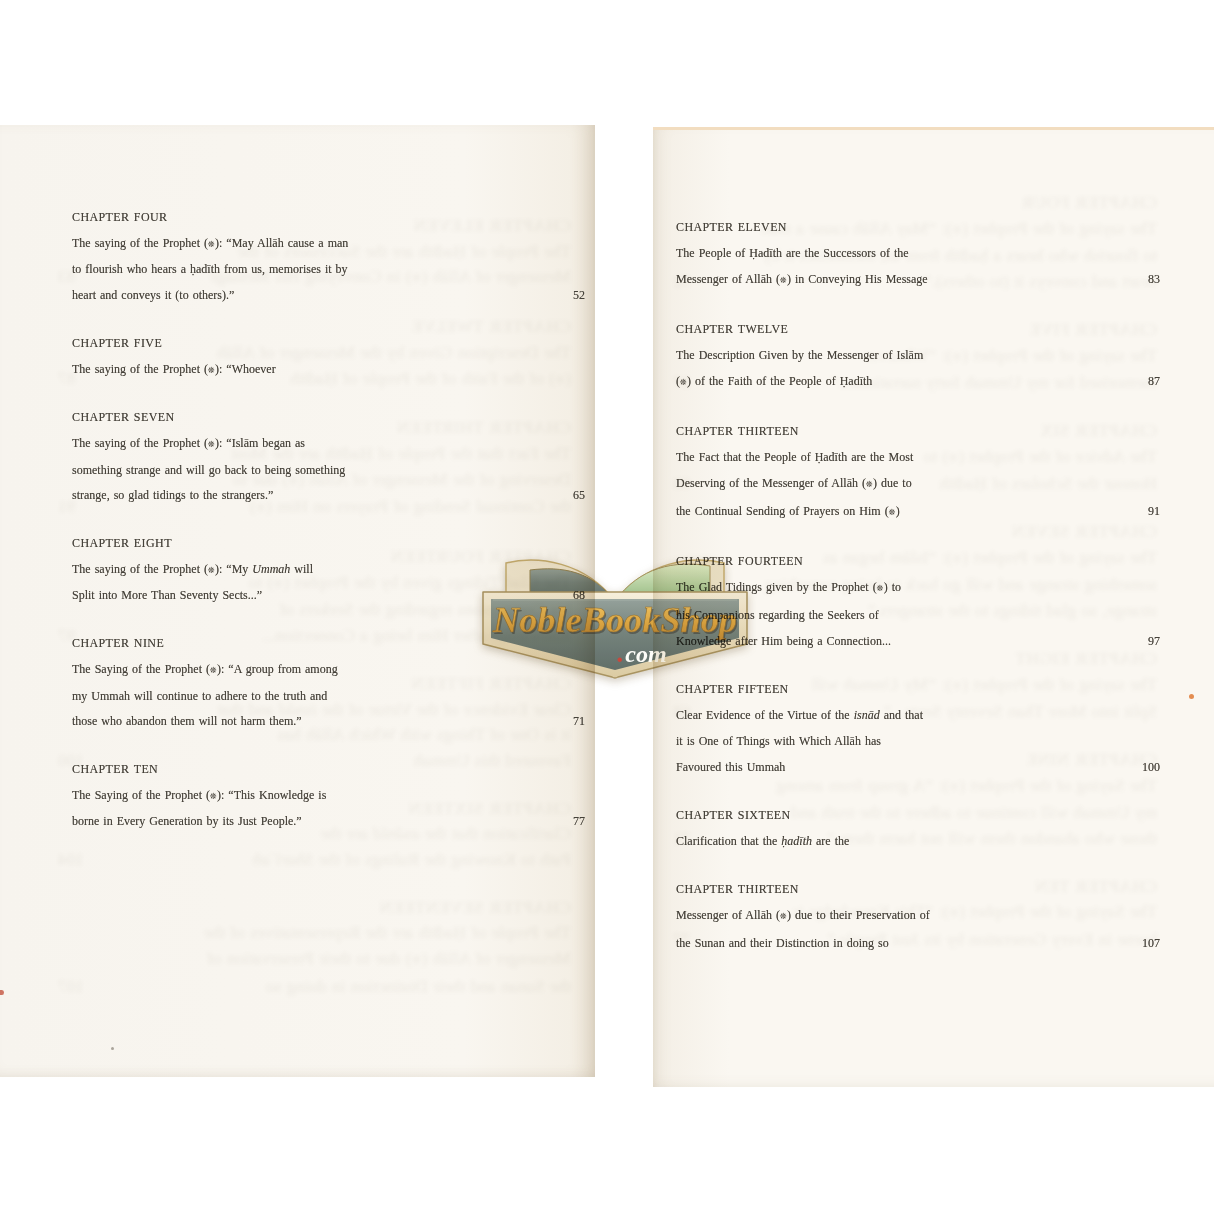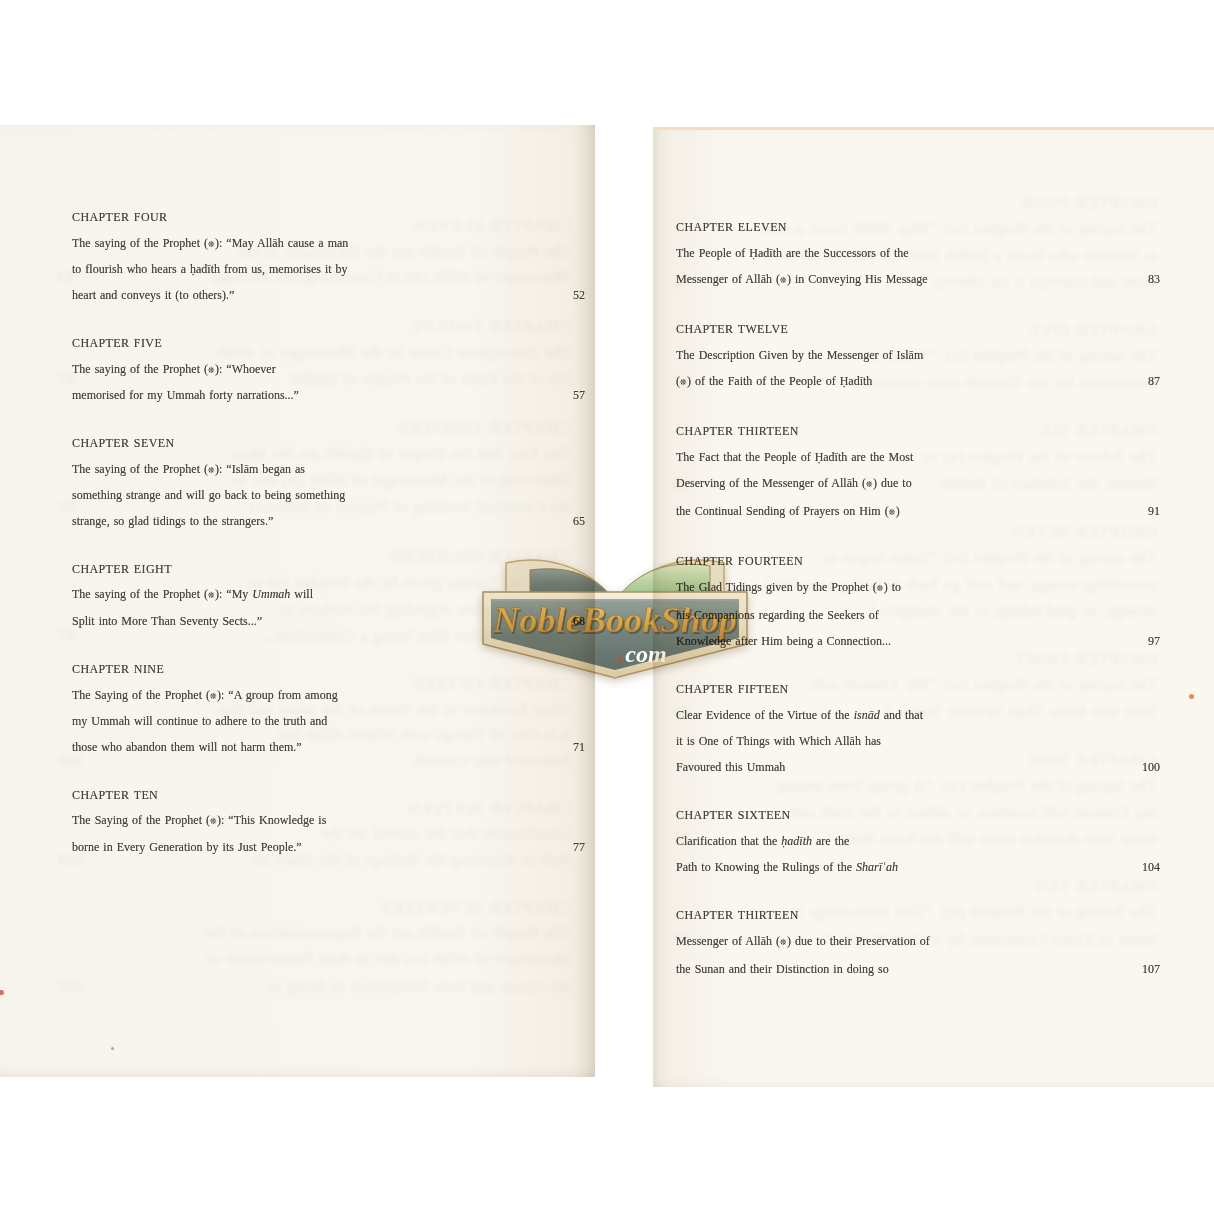--- a/index.html
+++ b/index.html
@@ -97,21 +97,20 @@
     <div class="content" id="content-left">
         <div class="toc-entry">
           <div class="toc-heading">CHAPTER FOUR</div>
           <div class="toc-line">The saying of the Prophet (<span class="honorific">❊</span>): “May Allāh cause a man</div>
           <div class="toc-line">to flourish who hears a ḥadīth from us, memorises it by</div>
           <div class="toc-line">heart and conveys it (to others).”<span class="toc-pagenum">52</span></div>
         </div>
         <div class="toc-entry">
           <div class="toc-heading">CHAPTER FIVE</div>
           <div class="toc-line">The saying of the Prophet (<span class="honorific">❊</span>): “Whoever</div>
-          <div class="toc-line">memorised for my Ummah forty narrations...”<span class="toc-pagenum">57</span></div>
         </div>
         <div class="toc-entry">
           <div class="toc-heading">CHAPTER SEVEN</div>
           <div class="toc-line">The saying of the Prophet (<span class="honorific">❊</span>): “Islām began as</div>
           <div class="toc-line">something strange and will go back to being something</div>
           <div class="toc-line">strange, so glad tidings to the strangers.”<span class="toc-pagenum">65</span></div>
         </div>
         <div class="toc-entry">
           <div class="toc-heading">CHAPTER EIGHT</div>
           <div class="toc-line">The saying of the Prophet (<span class="honorific">❊</span>): “My <i>Ummah</i> will</div>
@@ -197,21 +196,20 @@
         </div>
         <div class="toc-entry">
           <div class="toc-heading">CHAPTER FIFTEEN</div>
           <div class="toc-line">Clear Evidence of the Virtue of the <i>isnād</i> and that</div>
           <div class="toc-line">it is One of Things with Which Allāh has</div>
           <div class="toc-line">Favoured this Ummah<span class="toc-pagenum">100</span></div>
         </div>
         <div class="toc-entry">
           <div class="toc-heading">CHAPTER SIXTEEN</div>
           <div class="toc-line">Clarification that the <i>ḥadīth</i> are the</div>
-          <div class="toc-line">Path to Knowing the Rulings of the <i>Sharīʿah</i><span class="toc-pagenum">104</span></div>
         </div>
         <div class="toc-entry">
           <div class="toc-heading">CHAPTER THIRTEEN</div>
           <div class="toc-line">Messenger of Allāh (<span class="honorific">❊</span>) due to their Preservation of</div>
           <div class="toc-line">the Sunan and their Distinction in doing so<span class="toc-pagenum">107</span></div>
         </div>
       </div>
   </div>
 
   <svg class="watermark" viewBox="0 0 278 136" aria-hidden="true">

